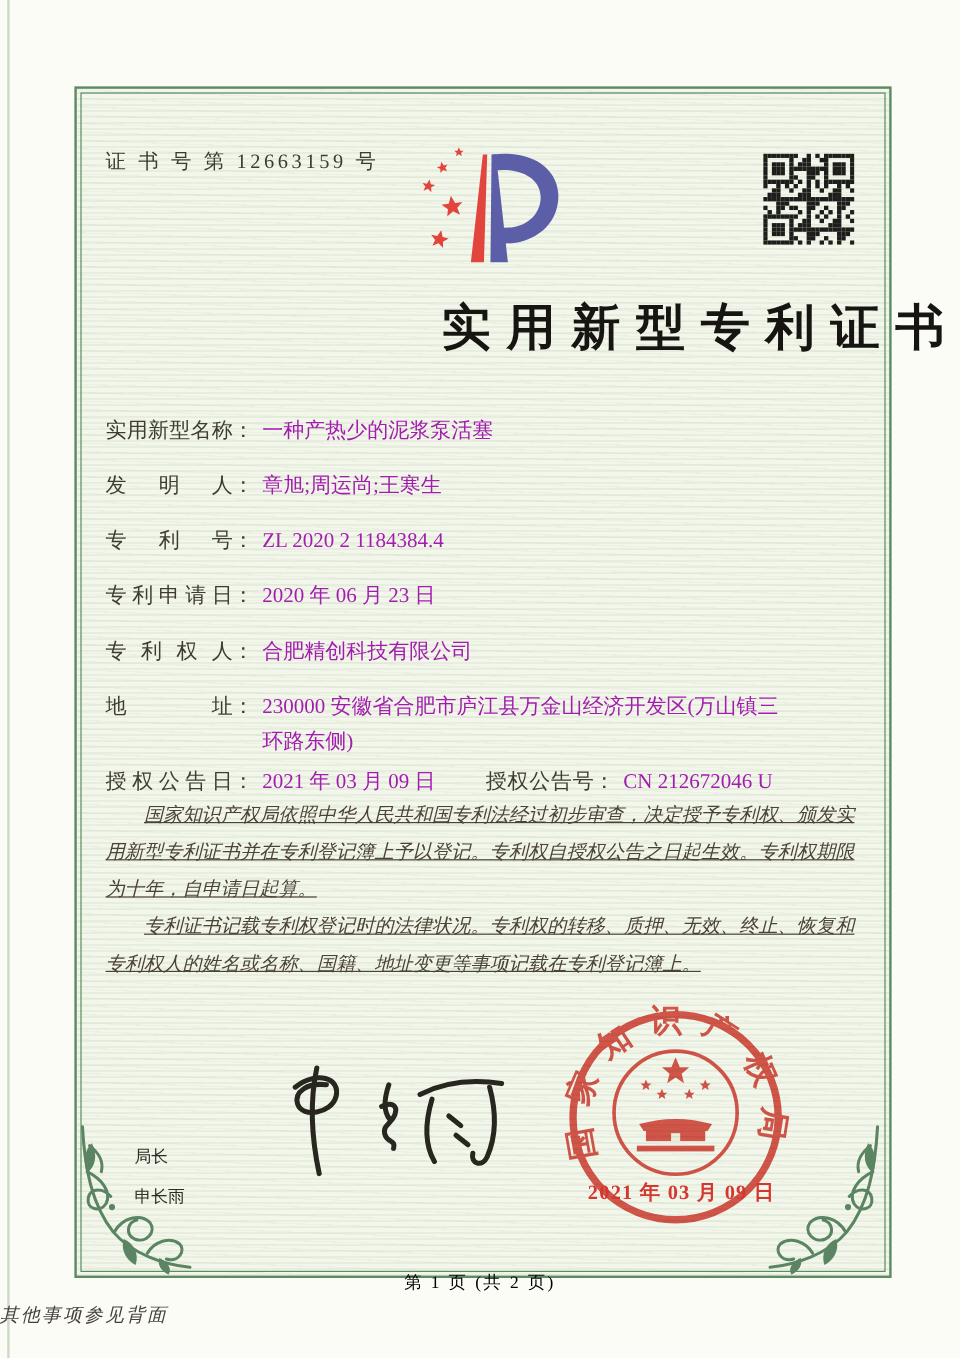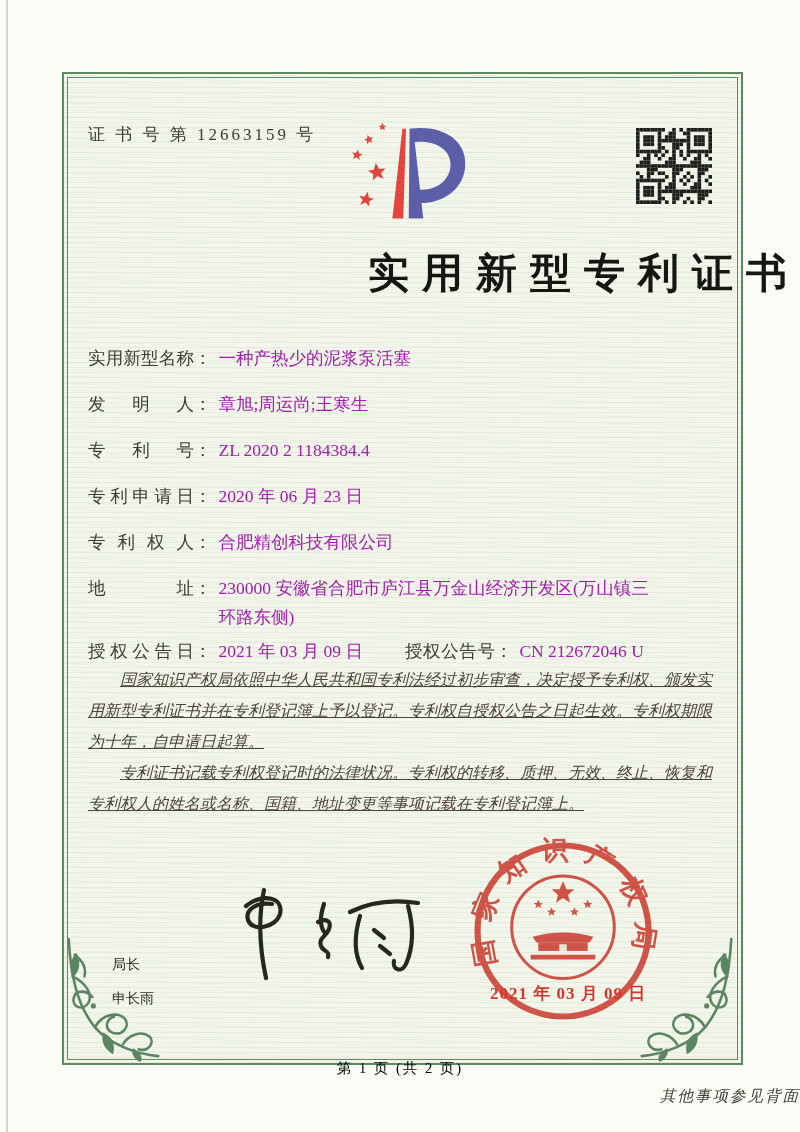--- a/index.html
+++ b/index.html
@@ -52,21 +52,21 @@
   .seal{position:absolute;left:468px;top:836px;width:190px;height:190px;opacity:.9;mix-blend-mode:multiply;}
   .seal-date{
     position:absolute;left:478px;top:982px;width:180px;text-align:center;
     font-size:17px;font-weight:bold;color:#d5372f;letter-spacing:1px;
   }
   .page-info{
     position:absolute;left:0;top:1059px;width:800px;text-align:center;
     font-size:14.5px;color:#000000;letter-spacing:2px;
   }
   .back-note{
-    position:absolute;left:0;top:1086px;width:800px;text-align:right;
+    position:absolute;left:0;top:1086px;width:800px;text-align:left;
     font-size:15.5px;color:#45413a;font-style:italic;letter-spacing:2px;
   }
   .orn{position:absolute;width:100px;height:128px;}
   .orn-br{right:64px;bottom:69px;}
   .orn-bl{left:64px;bottom:69px;transform:scaleX(-1);}
 </style>
 </head>
 <body>
 
 <div class="sheet">

